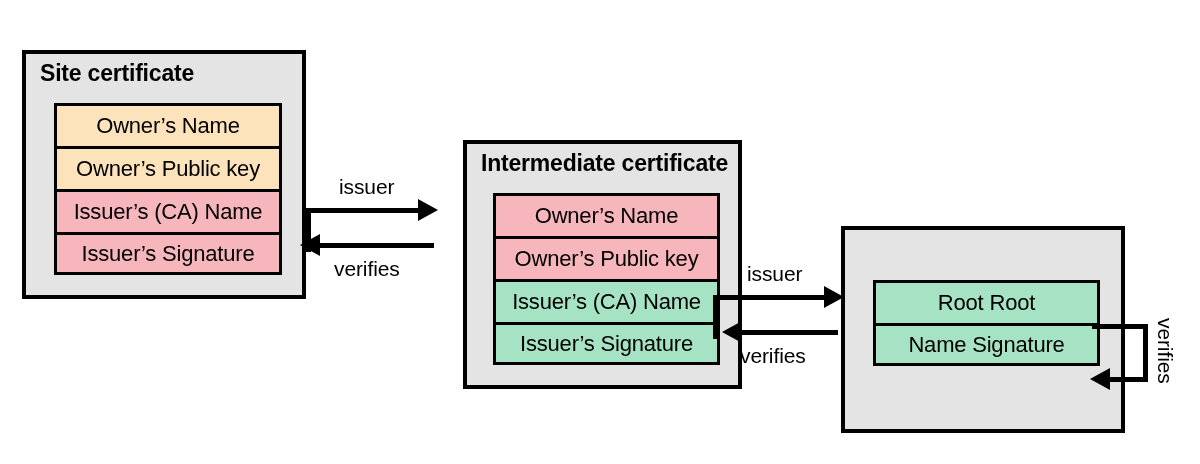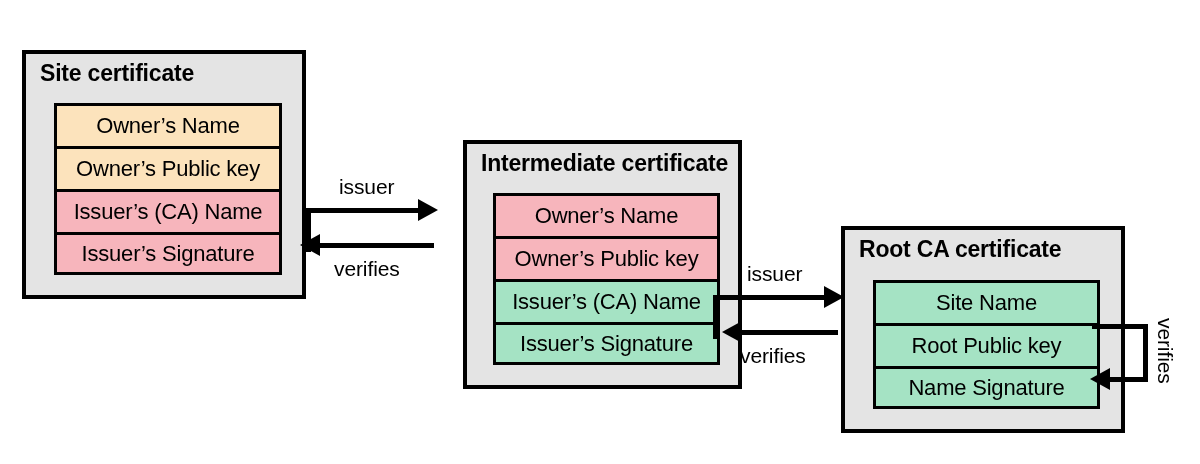--- a/index.html
+++ b/index.html
@@ -129,24 +129,22 @@
     <div class="cert-title">Intermediate certificate</div>
     <div class="rows">
       <div class="row pink">Owner’s Name</div>
       <div class="row pink">Owner’s Public key</div>
       <div class="row green">Issuer’s (CA) Name</div>
       <div class="row green">Issuer’s Signature</div>
     </div>
   </div>
 
   <div class="cert" id="root-cert">
-    <div class="cert-title">Root CA certificate</div>
     <div class="rows">
-      <div class="row green">Site Name</div>
-      <div class="row green">Root Public key</div>
+      <div class="row green">Root Root</div>
       <div class="row green">Name Signature</div>
     </div>
   </div>
 
   <div class="conn">
     <div class="hline" style="left:306px; top:208px; width:125px;"></div>
     <div class="vline" style="left:306px; top:208px; height:44px;"></div>
     <div class="arrow-right" style="left:418px; top:199px;"></div>
     <div class="conn-label" style="left:339px; top:175px;">issuer</div>
   </div>

